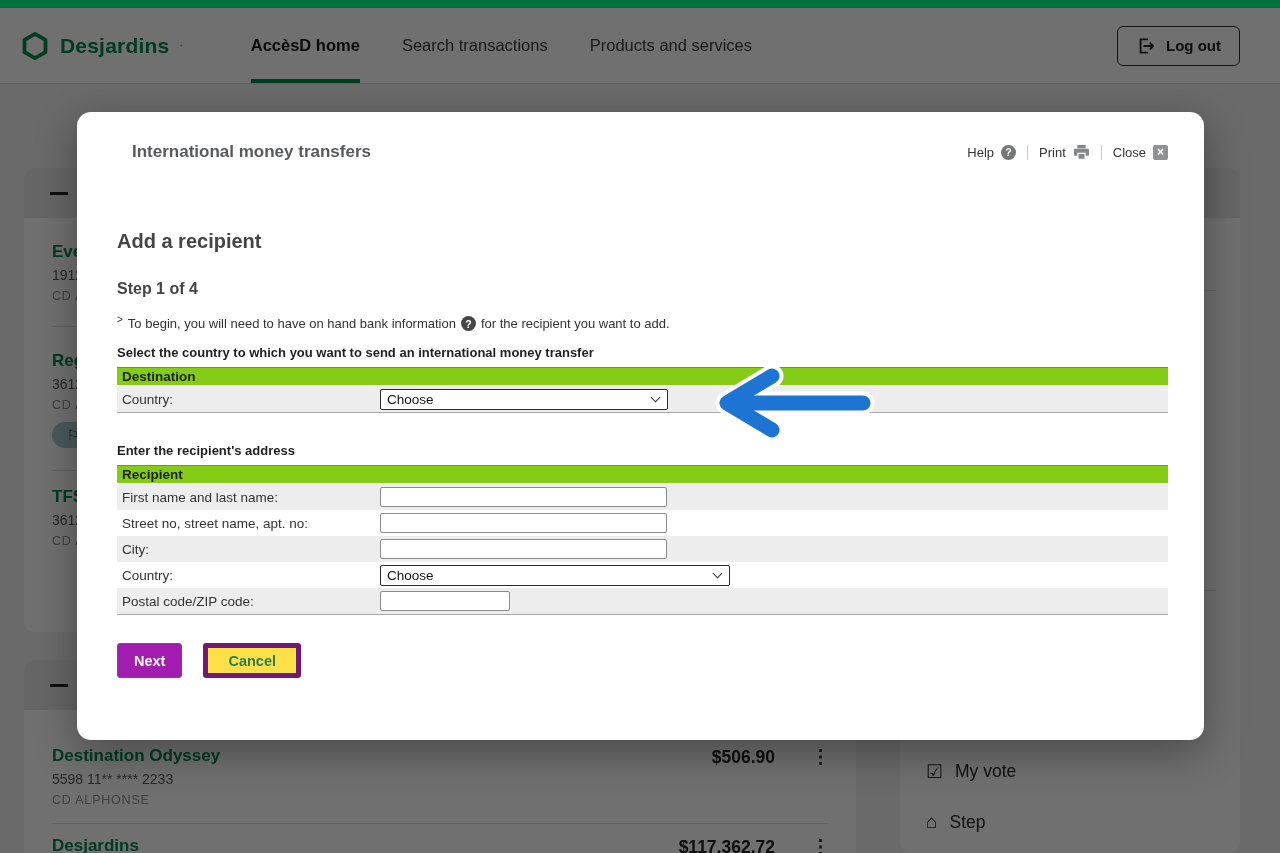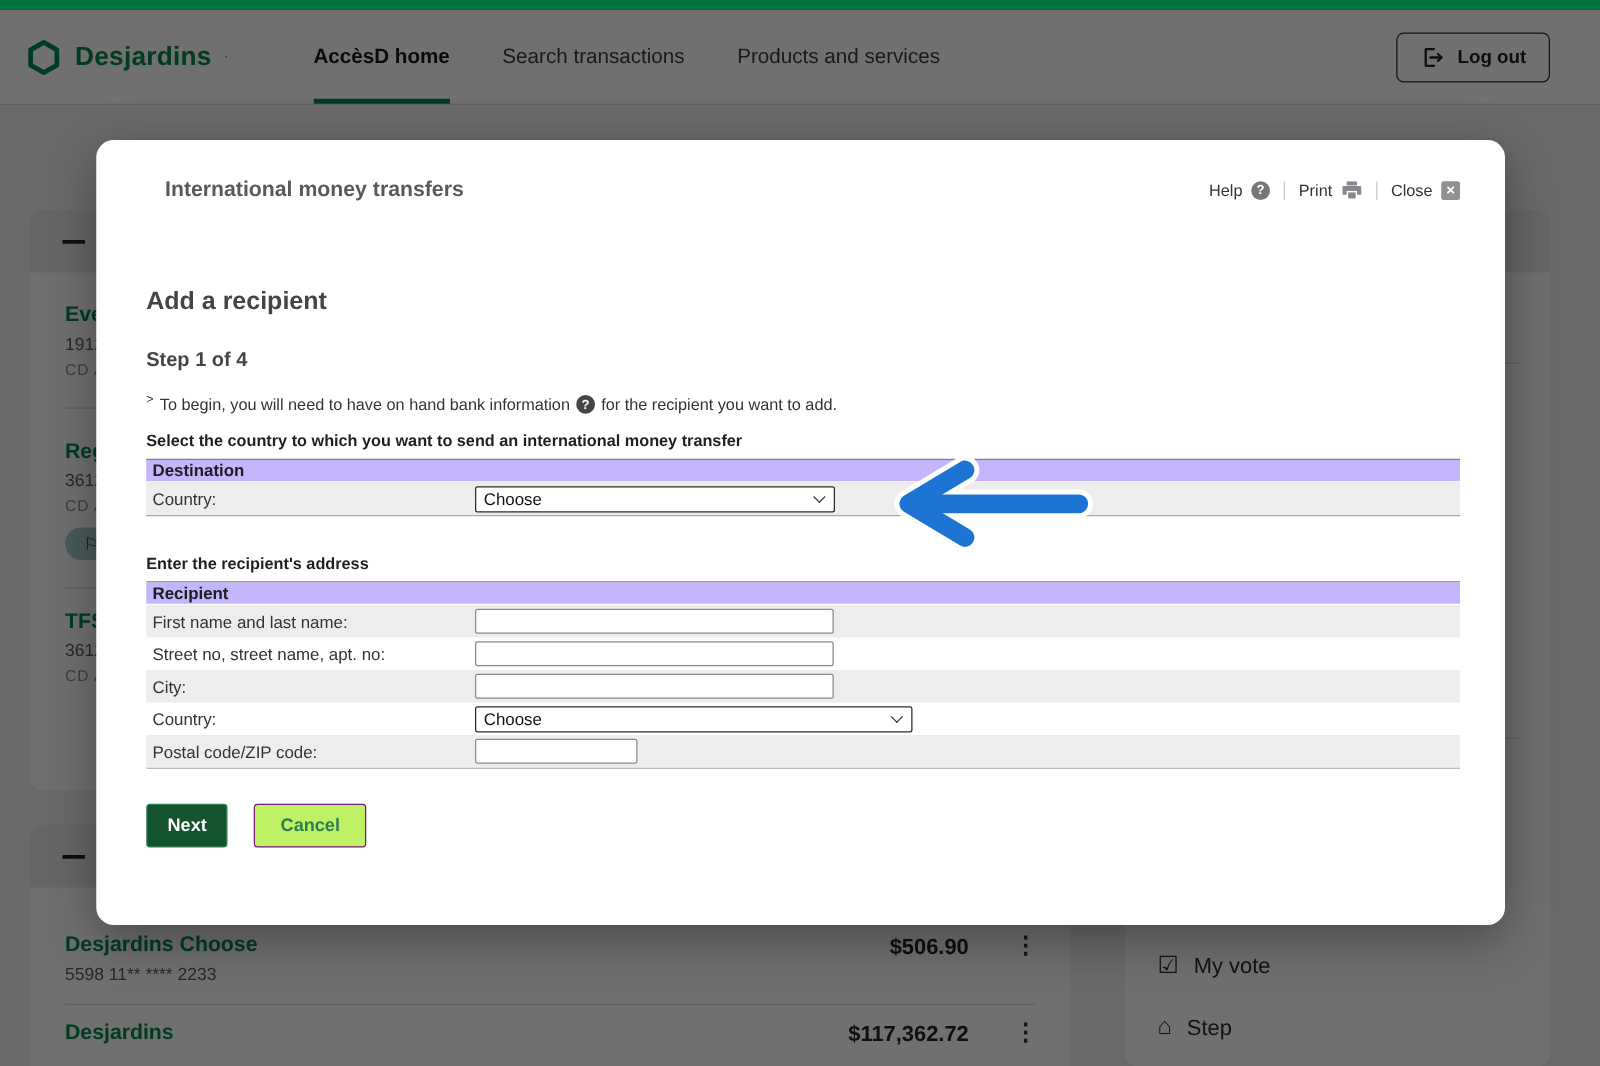--- a/index.html
+++ b/index.html
@@ -89,39 +89,39 @@
   .intro { margin-top:18px; font-size:13px; color:#333; display:flex; align-items:center; gap:5px; }
   .intro sup { font-size:10px; align-self:flex-start; margin-top:-2px; }
   .info-q {
     width:15px; height:15px; border-radius:50%; background:#454545; color:#fff;
     font-size:10.5px; font-weight:bold; display:inline-flex; align-items:center; justify-content:center;
   }
   .section-label { margin-top:14px; margin-bottom:6px; font-size:13px; font-weight:bold; color:#1f1f1f; line-height:16px; }
   .section-label.second { margin-top:30px; }
 
   .tbl { width:100%; border-top:1px solid #7f7f7f; border-bottom:1px solid #a9a9a9; }
-  .tbl-head { background:#c4b5fd; height:18px; display:flex; align-items:center; padding:0 5px;
+  .tbl-head { background:#84cc16; height:18px; display:flex; align-items:center; padding:0 5px;
               font-size:13.5px; font-weight:bold; color:#1f1f1f; border-bottom:1px solid #fff; }
   .frow { height:26px; display:flex; align-items:center; padding:0 5px; font-size:13.5px; color:#333; }
   .frow.gray { background:#EDEDED; }
   .frow .lbl { width:258px; }
   .ti { height:20px; border:1px solid #8a8a8a; border-radius:2px; background:#fff; width:287px; font:inherit; padding:0 5px; }
   .ti.short { width:130px; }
   .selbox {
     height:21px; border:1px solid #2b2b2b; border-radius:2px; background:#fff;
     display:flex; align-items:center; justify-content:space-between; padding:0 8px 0 6px;
     font-size:13.5px; color:#111; cursor:pointer;
   }
   .selbox.w1 { width:288px; } .selbox.w2 { width:350px; }
   .chev { width:7px; height:7px; border-right:1.6px solid #333; border-bottom:1.6px solid #333; transform:rotate(45deg); margin-top:-3px; }
 
   .btn-row { margin-top:28px; display:flex; gap:21px; }
-  .btn-next { background:#14532d; color:#fff; border:1px solid #2E7D52; border-radius:3px;
+  .btn-next { background:#a21caf; color:#fff; border:1px solid #2E7D52; border-radius:3px;
               font-weight:bold; font-size:14.5px; padding:0 16px; height:35px; cursor:pointer; font-family:inherit; }
-  .btn-cancel { background:#bef264; color:#2E7D52; border:1px solid #701a75; border-radius:3px;
+  .btn-cancel { background:#fde047; color:#2E7D52; border:5px solid #701a75; border-radius:3px;
               font-weight:bold; font-size:14.5px; padding:0 20px; height:35px; cursor:pointer; font-family:inherit; }
 
   .pointer-arrow { position:absolute; left:598px; top:254px; z-index:110; pointer-events:none; }
 </style>
 </head>
 <body>
 
 <div class="page">
 
   <header class="site-header">
@@ -180,22 +180,23 @@
       </div>
     </div>
   </section>
 
   <section class="card card-bottom">
     <div class="card-head">
       <button class="collapse-bar"></button>
     </div>
     <div class="acct-row">
       <div class="acct-left">
-        <div class="acct-title">Desjardins Choose</div>
+        <div class="acct-title">Destination Odyssey</div>
         <div class="acct-number">5598 11** **** 2233</div>
+        <div class="acct-holder">CD ALPHONSE</div>
       </div>
       <div class="acct-amount">$506.90</div>
       <div class="kebab">⋮</div>
     </div>
     <hr class="divider">
     <div class="acct-row partial">
       <div class="acct-left">
         <div class="acct-title">Desjardins</div>
       </div>
       <div class="acct-amount">$117,362.72</div>

